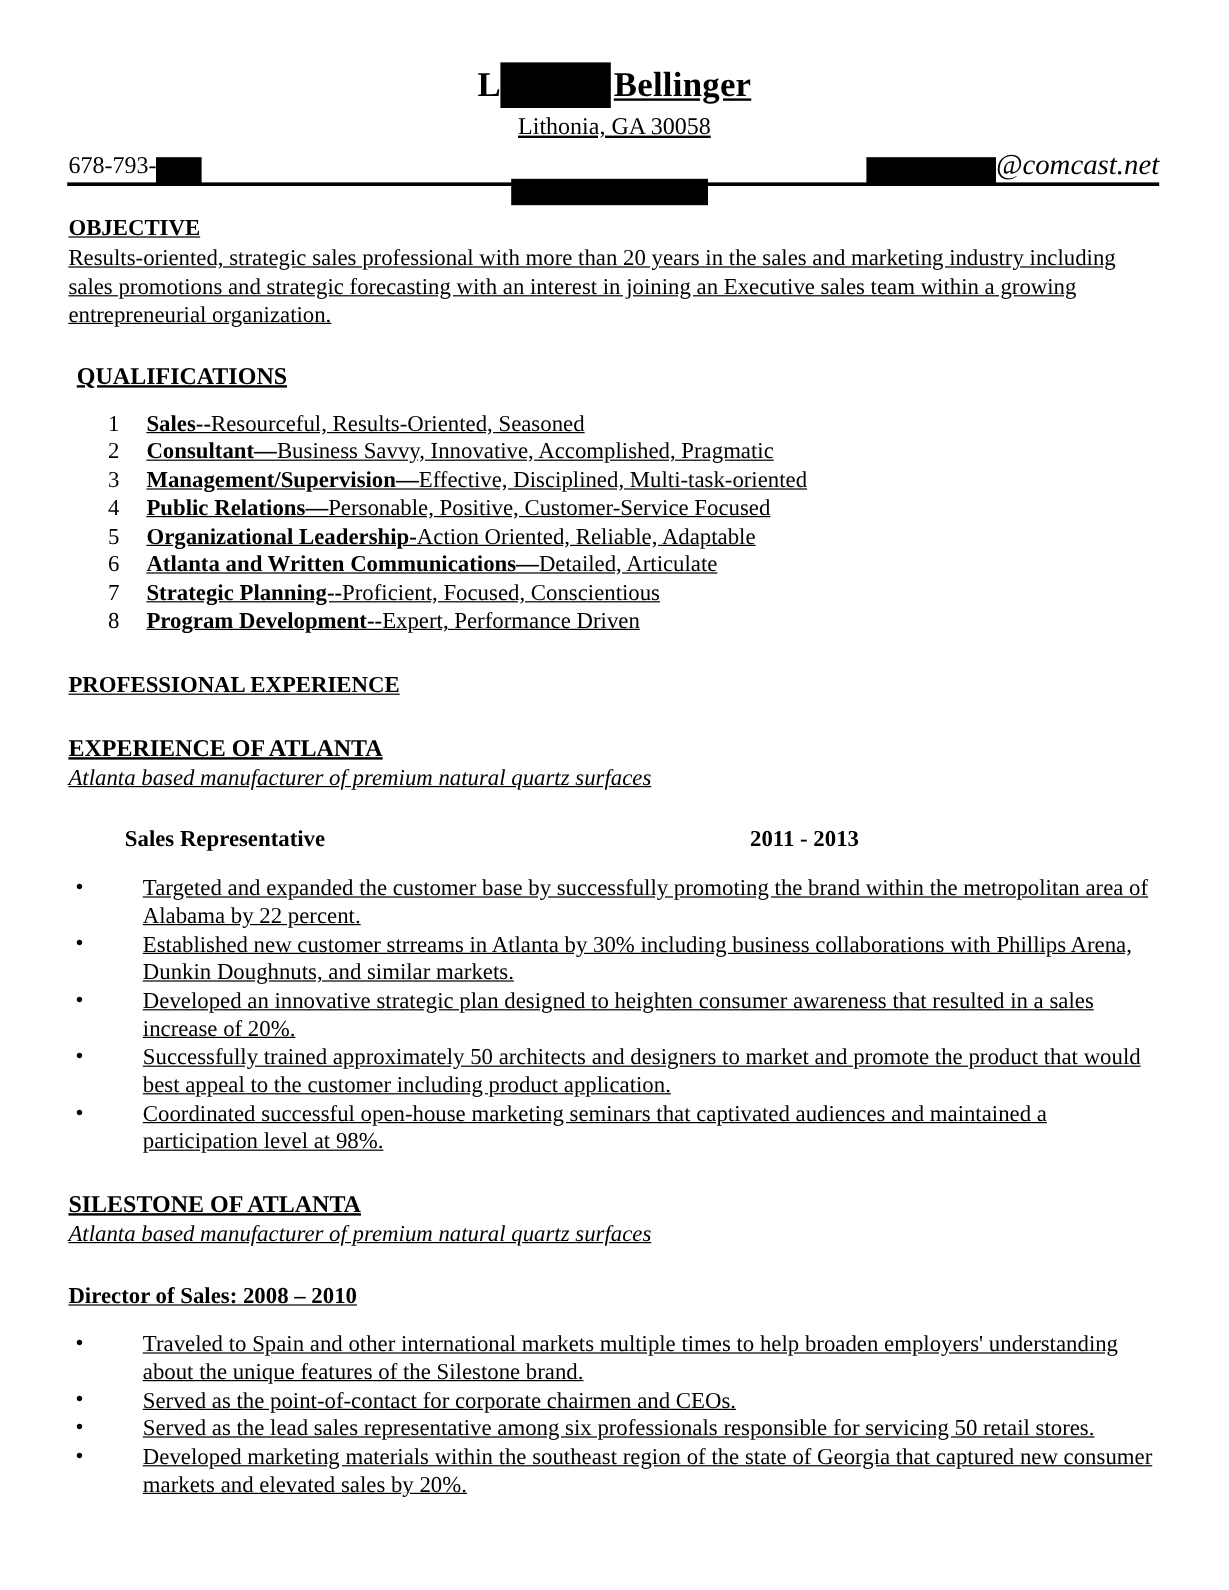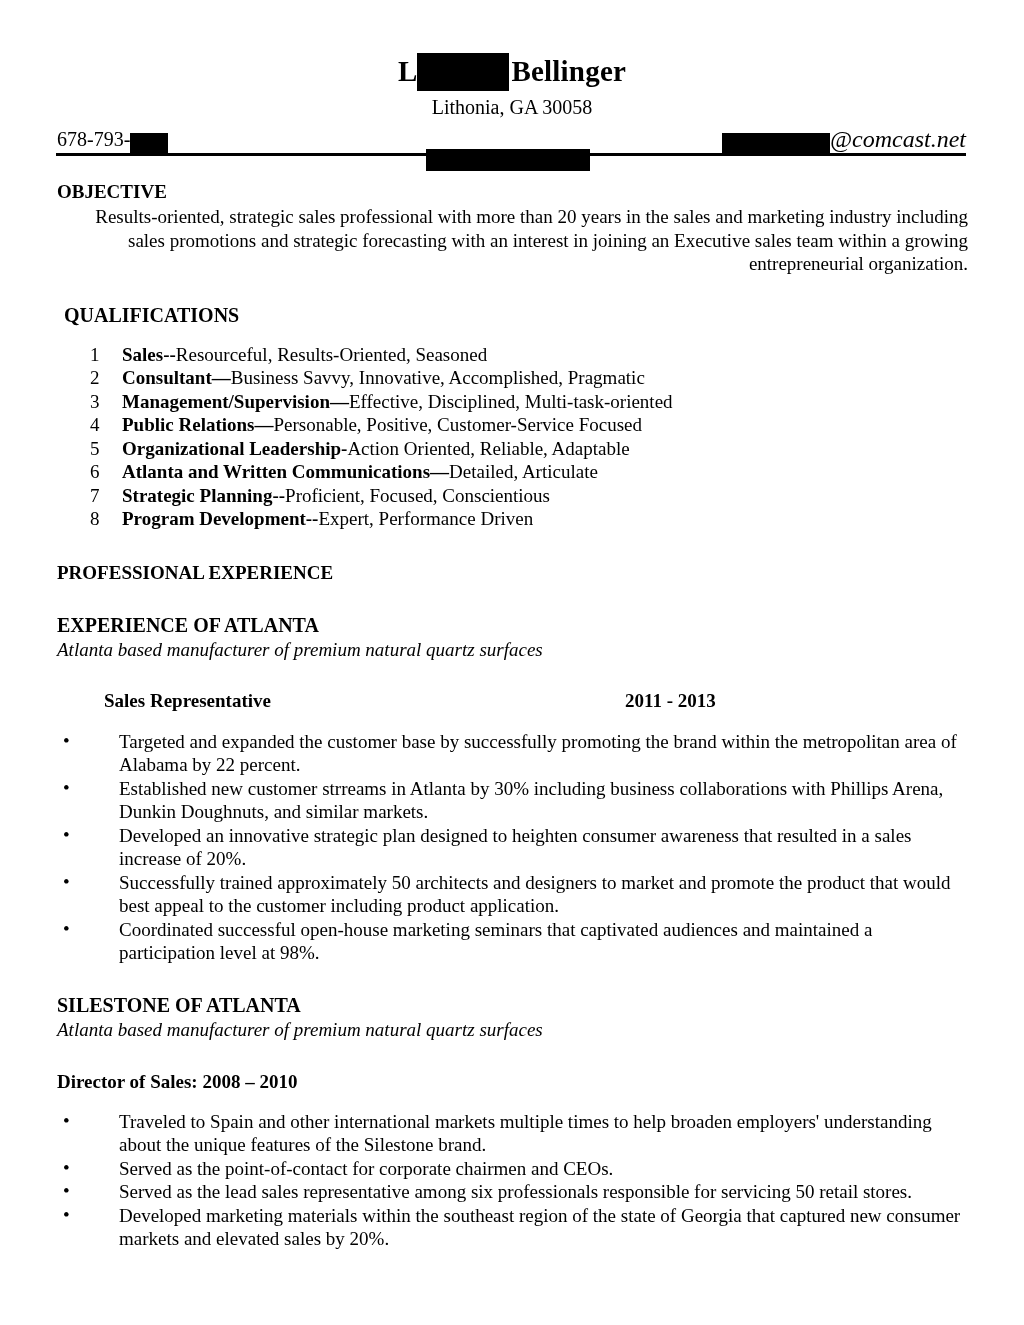--- a/index.html
+++ b/index.html
@@ -13,20 +13,21 @@
     position: relative;
     font-family: "Liberation Serif", "DejaVu Serif", serif;
     color: #000000;
     overflow: hidden;
   }
   .page {
     position: relative;
     width: 1024px;
     height: 1207px;
     background: #ffffff;
+    text-decoration: underline;
   }
 
   
   .header {
     position: relative;
     padding-top: 52px;
     text-align: center;
   }
   .name-line {
     font-size: 29px;
@@ -127,21 +128,21 @@
     margin-top: 24px;
   }
   .sec-head-indent {
     margin-left: 7px;
     font-size: 20px;
   }
   .para {
     font-size: 19px;
     line-height: 23.5px;
     margin-top: 1px;
-    text-align: right;
+    text-align: left;
   }
 
   .qual-block {
     margin-top: 27px;
   }
   .qual-list {
     list-style: none;
     margin: 16px 0 0 0;
     padding: 0;
   }

